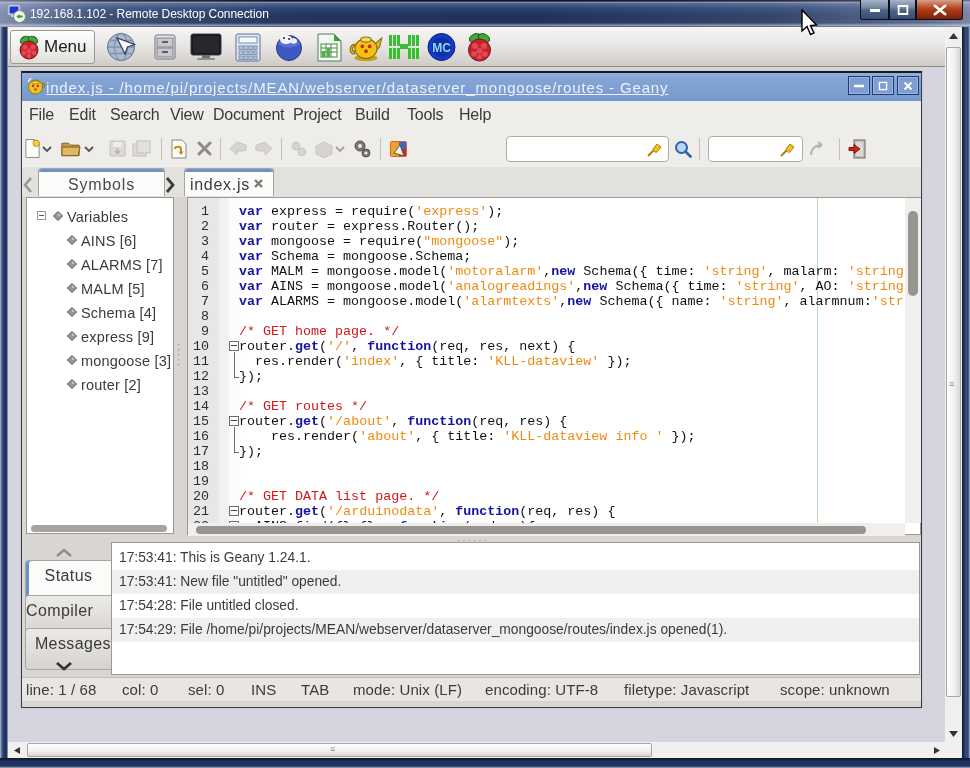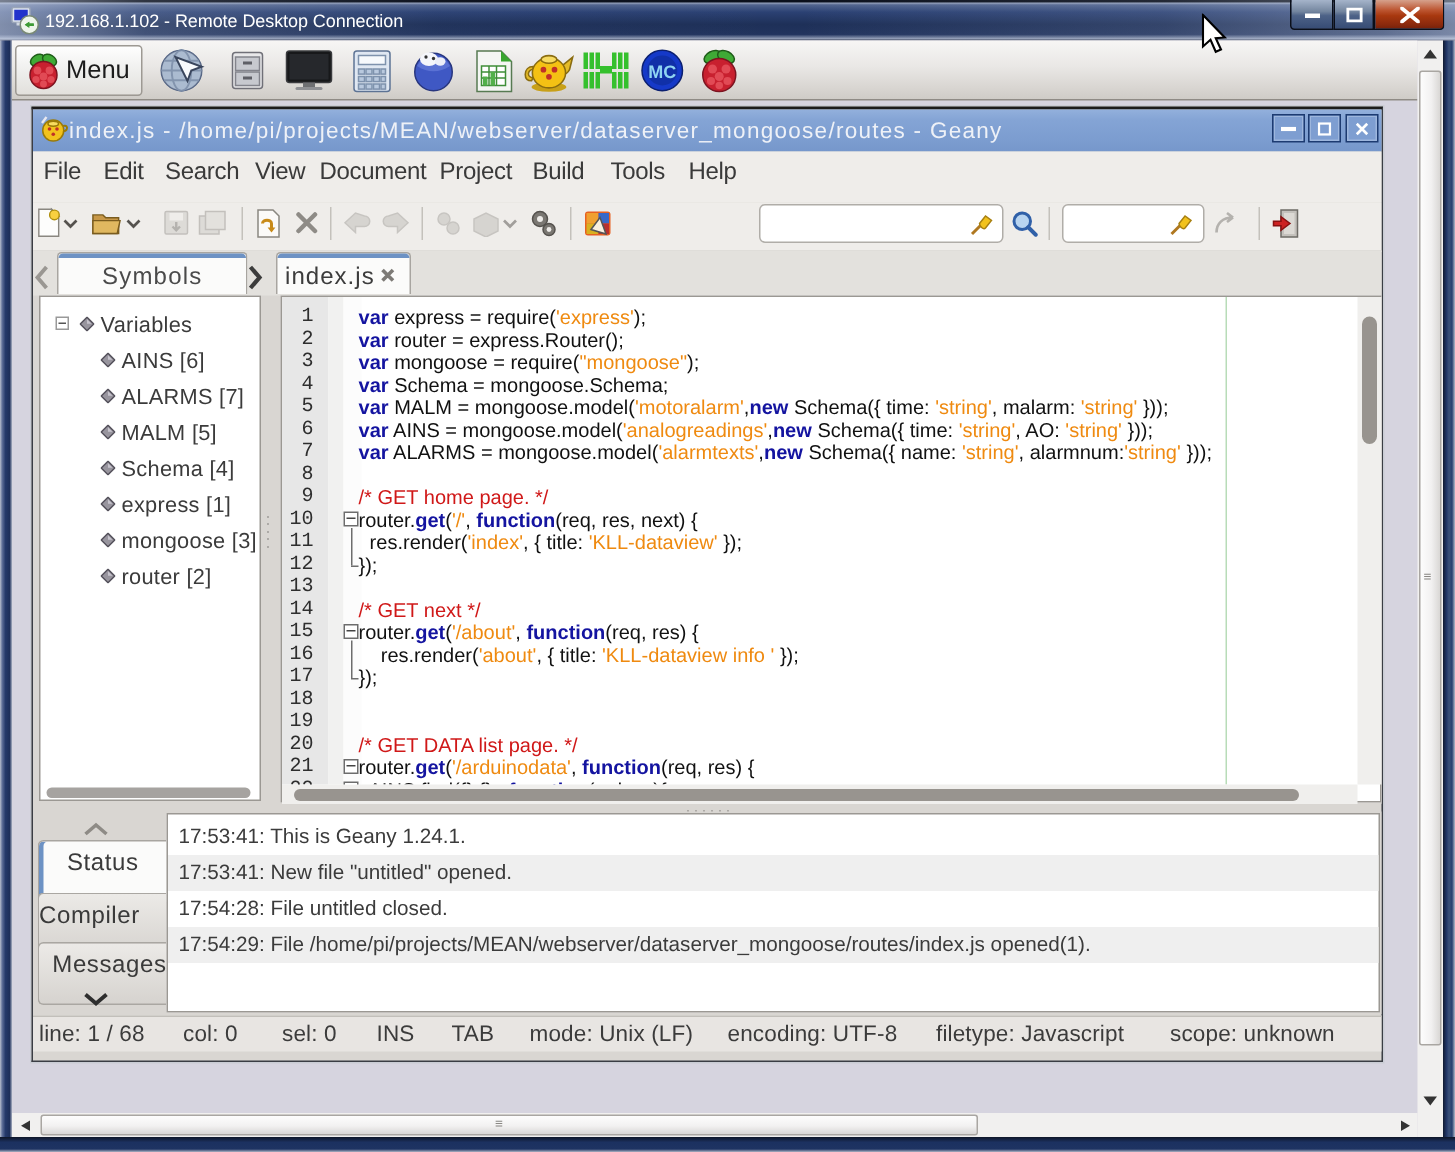--- a/index.html
+++ b/index.html
@@ -28,41 +28,41 @@
 
 #vsb{left:945px;top:27px;width:17px;height:715px;background:#f1f0ef;}
 #vsb .thumb{position:absolute;left:1px;top:20px;width:15px;height:650px;background:linear-gradient(90deg,#fdfdfd,#f2f1f1 55%,#d9d7d5);border:1px solid #a9a6a2;border-radius:2px;}
 #hsb{left:8px;top:742px;width:937px;height:16px;background:#f1f0ef;}
 #hsb .thumb{position:absolute;left:19px;top:1px;width:625px;height:14px;background:linear-gradient(180deg,#fdfdfd,#f2f1f1 55%,#d9d7d5);border:1px solid #a9a6a2;border-radius:2px;}
 #corner{left:945px;top:742px;width:17px;height:16px;background:#f1f0ef;}
 .grip{position:absolute;color:#8a8884;font-size:9px;letter-spacing:1px;}
 
 #win{left:21px;top:71px;width:901px;height:637px;background:#d9d6d2;border:1px solid #3a3d44;border-top:2px solid #1c1c1c;box-shadow:0 0 0 1px #c9ccd4;}
 #wtitle{position:absolute;left:0px;top:0;width:899px;height:28px;background:linear-gradient(180deg,#93b0dc 0%,#84a4d5 25%,#7c9dd0 70%,#7697cb 100%);}
-#wtitle .txt{position:absolute;left:24px;top:6px;font-size:15px;letter-spacing:0.85px;color:#eef1f7;white-space:nowrap;}
+#wtitle .txt{position:absolute;left:24px;top:6px;font-size:15px;letter-spacing:0.85px;color:#eef1f7;white-space:nowrap;text-decoration:underline;}
 .wbtn{position:absolute;top:3px;width:22px;height:19px;background:#7e9ed1;border:1px solid #1d3b71;box-shadow:inset 0 0 0 1px #9db6dd;}
 .wbtn svg{position:absolute;left:50%;top:50%;transform:translate(-50%,-50%);}
 #wmenu{position:absolute;left:0px;top:28px;width:899px;height:34px;background:#efedea;}
 #wmenu span{position:absolute;top:5px;font-size:16px;color:#3a3a3a;letter-spacing:-0.2px;}
 #wtool{position:absolute;left:0px;top:62px;width:899px;height:33px;background:#efedea;border-bottom:1px solid #ccc9c4;}
 .tsep{position:absolute;top:3px;width:1px;height:22px;background:#c4c1bb;}
 .entry{position:absolute;top:1px;height:26px;background:#fff;border:1px solid #b0ada8;border-radius:4px;}
 
 #mainarea{position:absolute;left:0px;top:94px;width:899px;height:369px;background:#d9d6d2;}#tabstrip{position:absolute;left:0;top:0;width:899px;height:30px;background:#e3e1dd;}
 
 .tab{position:absolute;background:#fbfbfa;border:1px solid #a8a5a0;border-bottom:none;border-radius:3px 3px 0 0;}
 .tab .topline{position:absolute;left:0;top:0;width:100%;height:3px;background:#6d92c4;border-radius:3px 3px 0 0;}
 #symtree{position:absolute;left:4px;top:30px;width:148px;height:337px;background:#fff;border:1px solid #9b9893;}
 .trow{position:absolute;font-size:14.5px;letter-spacing:0.2px;color:#3b3b3b;white-space:nowrap;}
 
 #edwrap{position:absolute;left:165px;top:30px;width:734px;height:338px;background:#fff;border:1px solid #9b9893;}
 #lnmargin{position:absolute;left:0;top:0;width:31px;height:325px;background:#e7e7e7;}#lnmargin2{position:absolute;left:31px;top:0;width:10px;height:325px;background:#f1f1f0;}
 #foldmargin{position:absolute;left:41px;top:0;width:12px;height:325px;background:#fcfcfc;}
 #edtext{position:absolute;left:0;top:0;width:716px;height:325px;overflow:hidden;}
-.cl{position:absolute;left:51px;font-family:Liberation Sans, sans-serif;font-size:13.35px;line-height:15px;white-space:pre;color:#111;}
+.cl{position:absolute;left:51px;font-family:Liberation Mono, monospace;font-size:13.35px;line-height:15px;white-space:pre;color:#111;}
 .ln{position:absolute;width:21px;text-align:right;font-family:"Liberation Mono",monospace;font-size:13.35px;line-height:15px;color:#2e2e2e;}
 .k{color:#1414a0;font-weight:bold;}
 .s{color:#ef8a10;}
 .c{color:#d01818;}
 #edge{position:absolute;left:629px;top:0;width:1px;height:325px;background:#b8dcb8;}
 .fold{position:absolute;width:10px;height:10px;background:#fff;border:1px solid #6d6d6d;}
 .fold:after{content:"";position:absolute;left:1px;top:3px;width:6px;height:1px;background:#444;}
 .fline{position:absolute;width:1px;background:#6d6d6d;}
 .fcorn{position:absolute;height:1px;background:#6d6d6d;}
 #edvsb{position:absolute;left:717px;top:0;width:16px;height:325px;background:#f0efed;}
@@ -425,21 +425,21 @@
         <div class="trow" style="left:54px;top:83px">MALM [5]</div>
         <svg class="abs" style="left:40px;top:109px" width="10" height="10">
           <path d="M5 0.5 L9.5 5 L5 9.5 L0.5 5 Z" fill="#98959e" stroke="#55525c"></path>
           <path d="M5 1.8 L8 4.8 L5 4.8 Z" fill="#c6c3cc"></path>
         </svg>
         <div class="trow" style="left:54px;top:107px">Schema [4]</div>
         <svg class="abs" style="left:40px;top:133px" width="10" height="10">
           <path d="M5 0.5 L9.5 5 L5 9.5 L0.5 5 Z" fill="#98959e" stroke="#55525c"></path>
           <path d="M5 1.8 L8 4.8 L5 4.8 Z" fill="#c6c3cc"></path>
         </svg>
-        <div class="trow" style="left:54px;top:131px">express [1]</div>
+        <div class="trow" style="left:54px;top:131px">express [9]</div>
         <svg class="abs" style="left:40px;top:157px" width="10" height="10">
           <path d="M5 0.5 L9.5 5 L5 9.5 L0.5 5 Z" fill="#98959e" stroke="#55525c"></path>
           <path d="M5 1.8 L8 4.8 L5 4.8 Z" fill="#c6c3cc"></path>
         </svg>
         <div class="trow" style="left:54px;top:155px">mongoose [3]</div>
         <svg class="abs" style="left:40px;top:181px" width="10" height="10">
           <path d="M5 0.5 L9.5 5 L5 9.5 L0.5 5 Z" fill="#98959e" stroke="#55525c"></path>
           <path d="M5 1.8 L8 4.8 L5 4.8 Z" fill="#c6c3cc"></path>
         </svg>
         <div class="trow" style="left:54px;top:179px">router [2]</div>
@@ -488,21 +488,21 @@
           <div class="cl" style="top:51px"><span class="k">var</span> Schema = mongoose.Schema;</div>
           <div class="cl" style="top:66px"><span class="k">var</span> MALM = mongoose.model(<span class="s">'motoralarm'</span>,<span class="k">new</span> Schema({ time: <span class="s">'string'</span>, malarm: <span class="s">'string'</span> }));</div>
           <div class="cl" style="top:81px"><span class="k">var</span> AINS = mongoose.model(<span class="s">'analogreadings'</span>,<span class="k">new</span> Schema({ time: <span class="s">'string'</span>, AO: <span class="s">'string'</span> }));</div>
           <div class="cl" style="top:96px"><span class="k">var</span> ALARMS = mongoose.model(<span class="s">'alarmtexts'</span>,<span class="k">new</span> Schema({ name: <span class="s">'string'</span>, alarmnum:<span class="s">'string'</span> }));</div>
           <div class="cl" style="top:111px"></div>
           <div class="cl" style="top:126px"><span class="c">/* GET home page. */</span></div>
           <div class="cl" style="top:141px">router.<span class="k">get</span>(<span class="s">'/'</span>, <span class="k">function</span>(req, res, next) {</div>
           <div class="cl" style="top:156px">  res.render(<span class="s">'index'</span>, { title: <span class="s">'KLL-dataview'</span> });</div>
           <div class="cl" style="top:171px">});</div>
           <div class="cl" style="top:186px"></div>
-          <div class="cl" style="top:201px"><span class="c">/* GET next */</span></div>
+          <div class="cl" style="top:201px"><span class="c">/* GET routes */</span></div>
           <div class="cl" style="top:216px">router.<span class="k">get</span>(<span class="s">'/about'</span>, <span class="k">function</span>(req, res) {</div>
           <div class="cl" style="top:231px">    res.render(<span class="s">'about'</span>, { title: <span class="s">'KLL-dataview info '</span> });</div>
           <div class="cl" style="top:246px">});</div>
           <div class="cl" style="top:261px"></div>
           <div class="cl" style="top:276px"></div>
           <div class="cl" style="top:291px"><span class="c">/* GET DATA list page. */</span></div>
           <div class="cl" style="top:306px">router.<span class="k">get</span>(<span class="s">'/arduinodata'</span>, <span class="k">function</span>(req, res) {</div>
           <div class="cl" style="top:321px">  AINS.find({},{},  <span class="k">function</span>(e,docs){</div>
         </div>
    <div id="edvsb">

